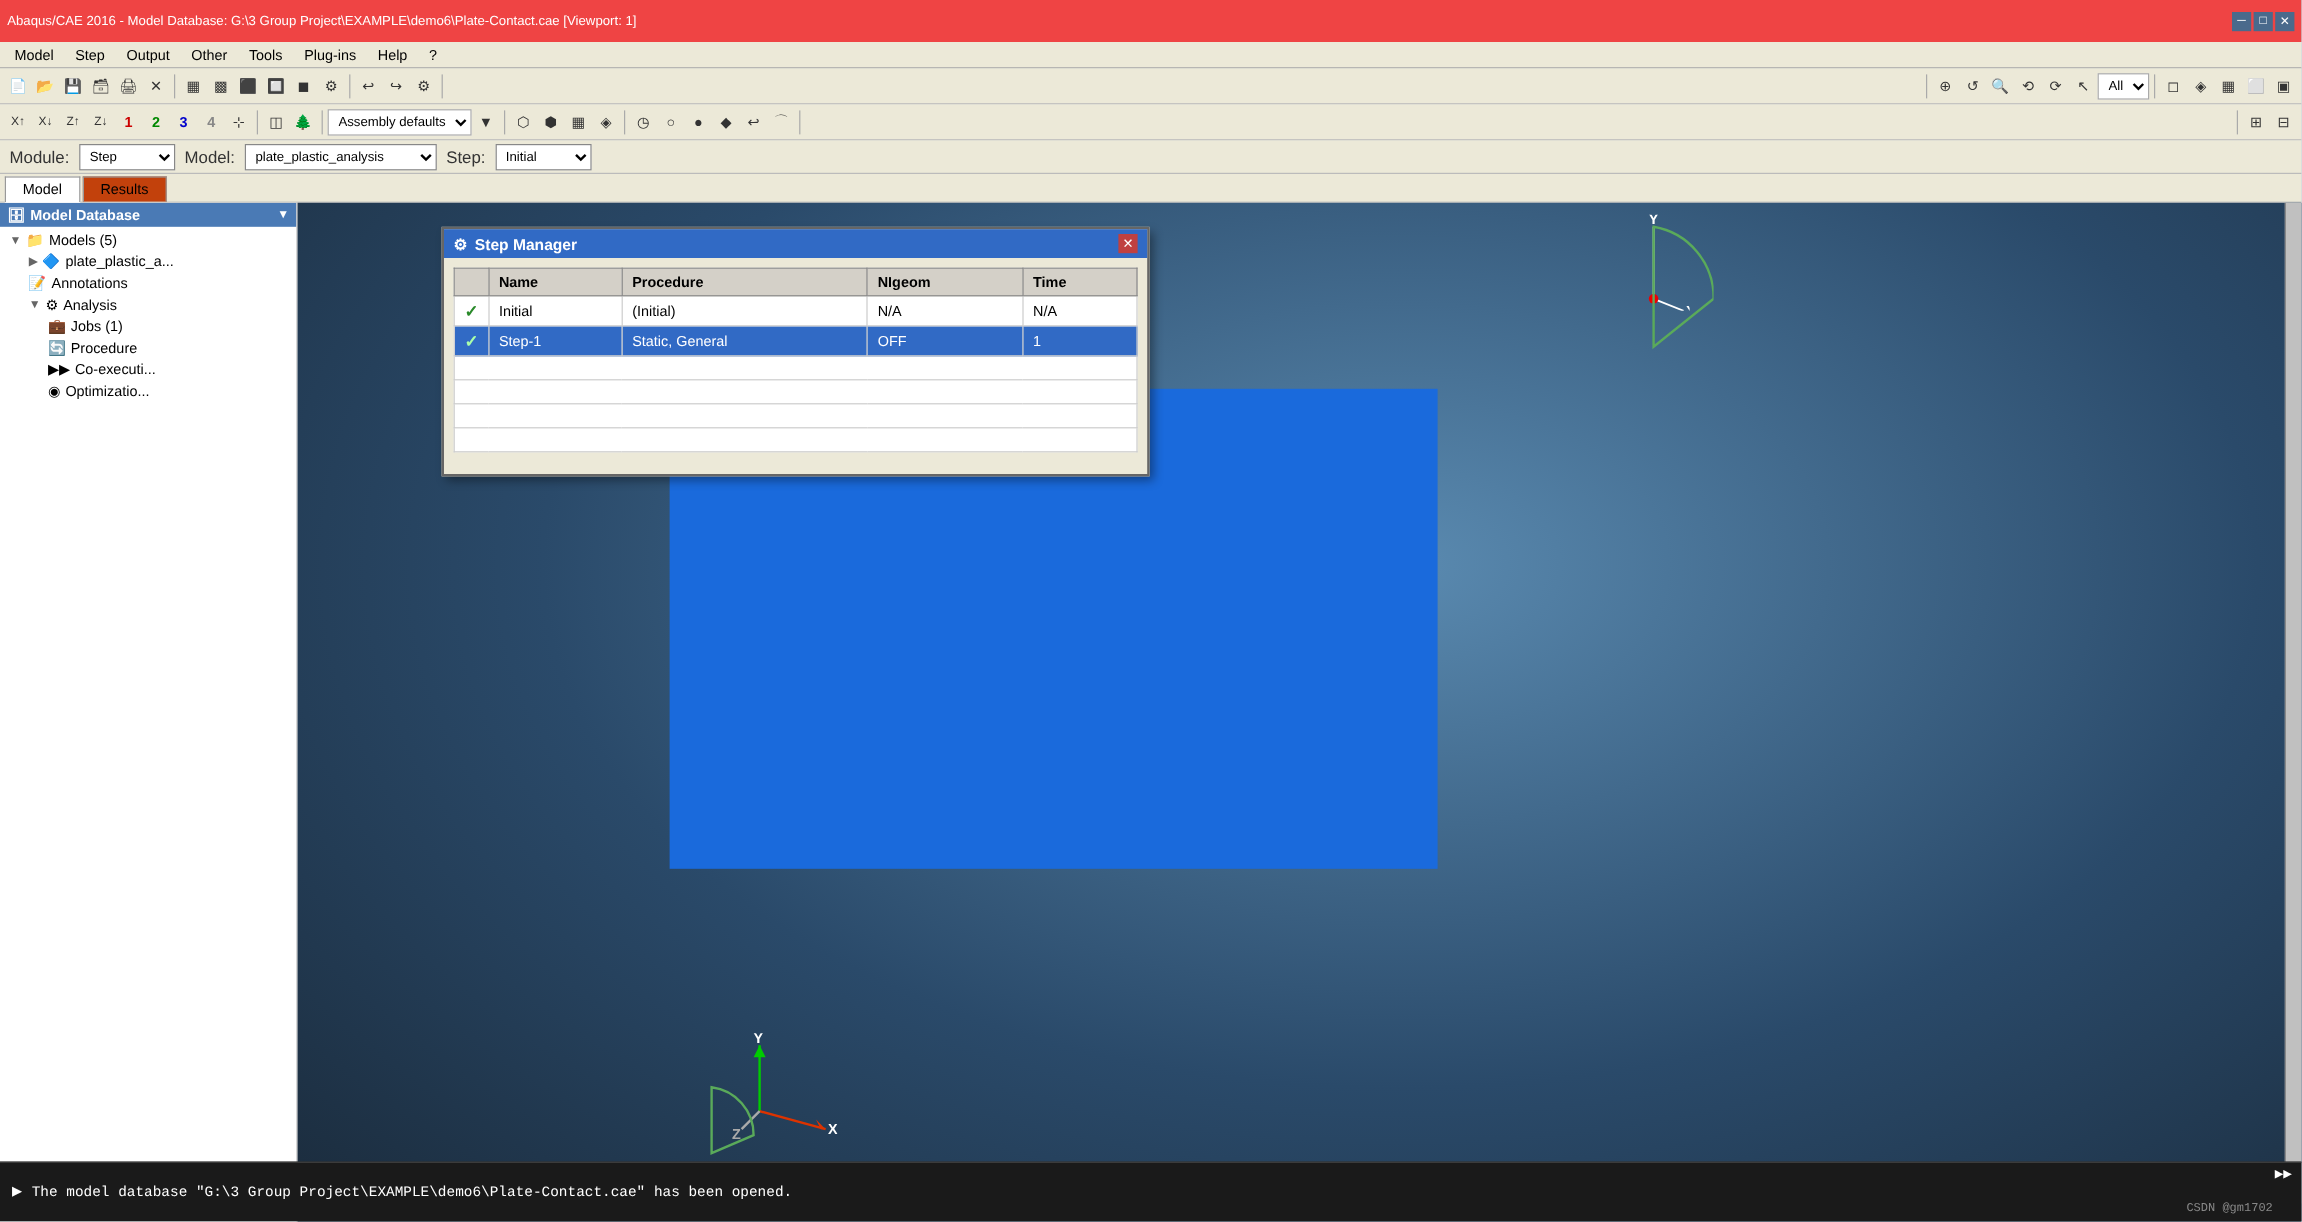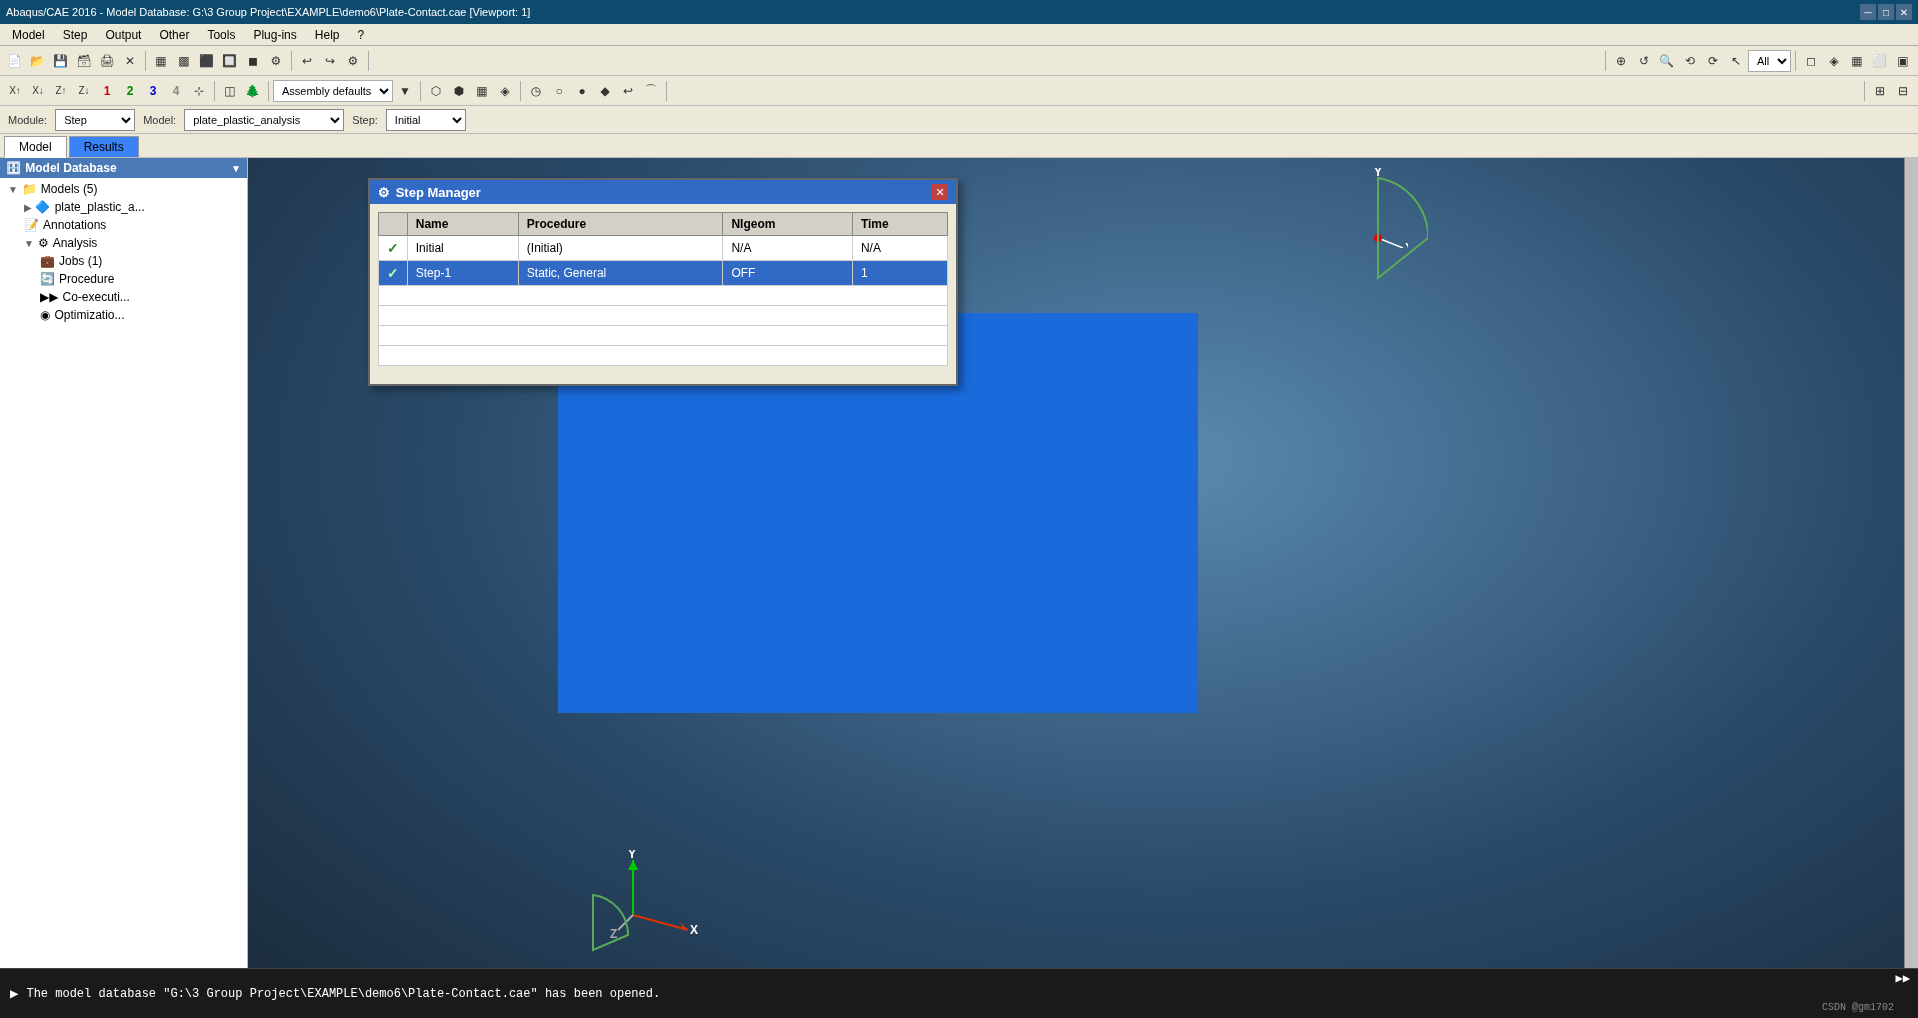--- a/index.html
+++ b/index.html
@@ -8,22 +8,22 @@
       height: 1018px;
       overflow: hidden;
       font-family: Arial, sans-serif;
       font-size: 12px;
       background: #d0d8e0;
       position: relative;
     }
 
     
     #title-bar {
-      height: 24px;
-      background: #0c4a6e;
+      height: 35px;
+      background: #ef4444;
       color: #fff;
       display: flex;
       align-items: center;
       justify-content: space-between;
       padding: 3px 6px;
       font-size: 11px;
     }
     #title-bar-controls {
       display: flex;
       gap: 2px;
@@ -83,21 +83,21 @@
     #module-bar {
       height: 28px;
       background: #ece9d8;
       display: flex;
       align-items: center;
       padding: 0 8px;
       border-bottom: 1px solid #bbb;
       gap: 8px;
     }
     .module-label {
-      font-size: 11px;
+      font-size: 14px;
       color: #333;
     }
     .module-select {
       height: 22px;
       border: 1px solid #888;
       background: #fff;
       font-size: 11px;
       padding: 0 4px;
       cursor: pointer;
       min-width: 80px;
@@ -107,21 +107,21 @@
     #tab-bar {
       height: 24px;
       background: #ece9d8;
       display: flex;
       align-items: flex-end;
       padding: 0 4px;
       border-bottom: 1px solid #bbb;
     }
     .tab {
       padding: 3px 14px;
-      background: #3b82f6;
+      background: #c2410c;
       border: 1px solid #999;
       border-bottom: none;
       cursor: pointer;
       font-size: 12px;
       margin-right: 2px;
     }
     .tab.active {
       background: #fff;
       border-bottom: 1px solid #fff;
       margin-bottom: -1px;

